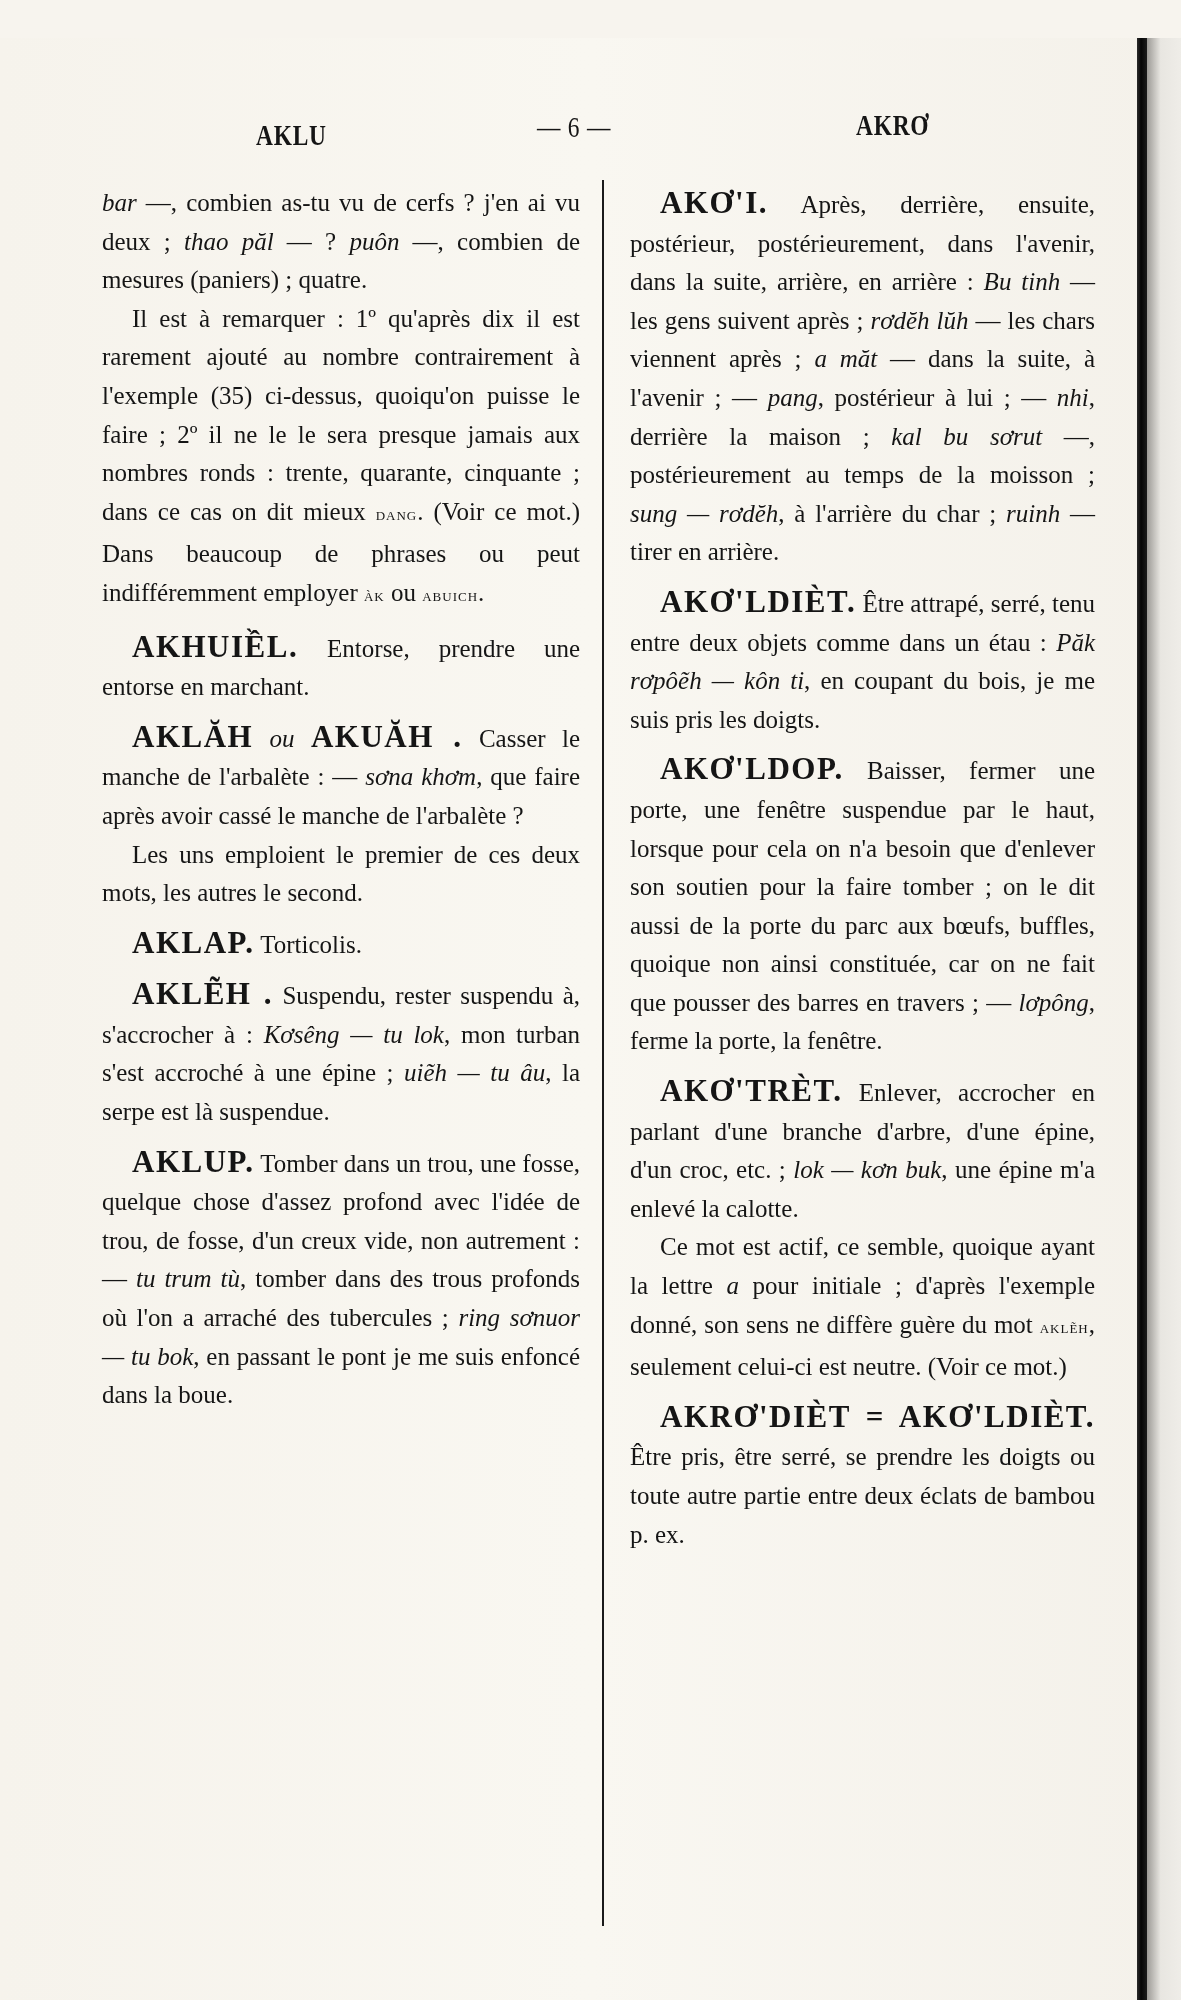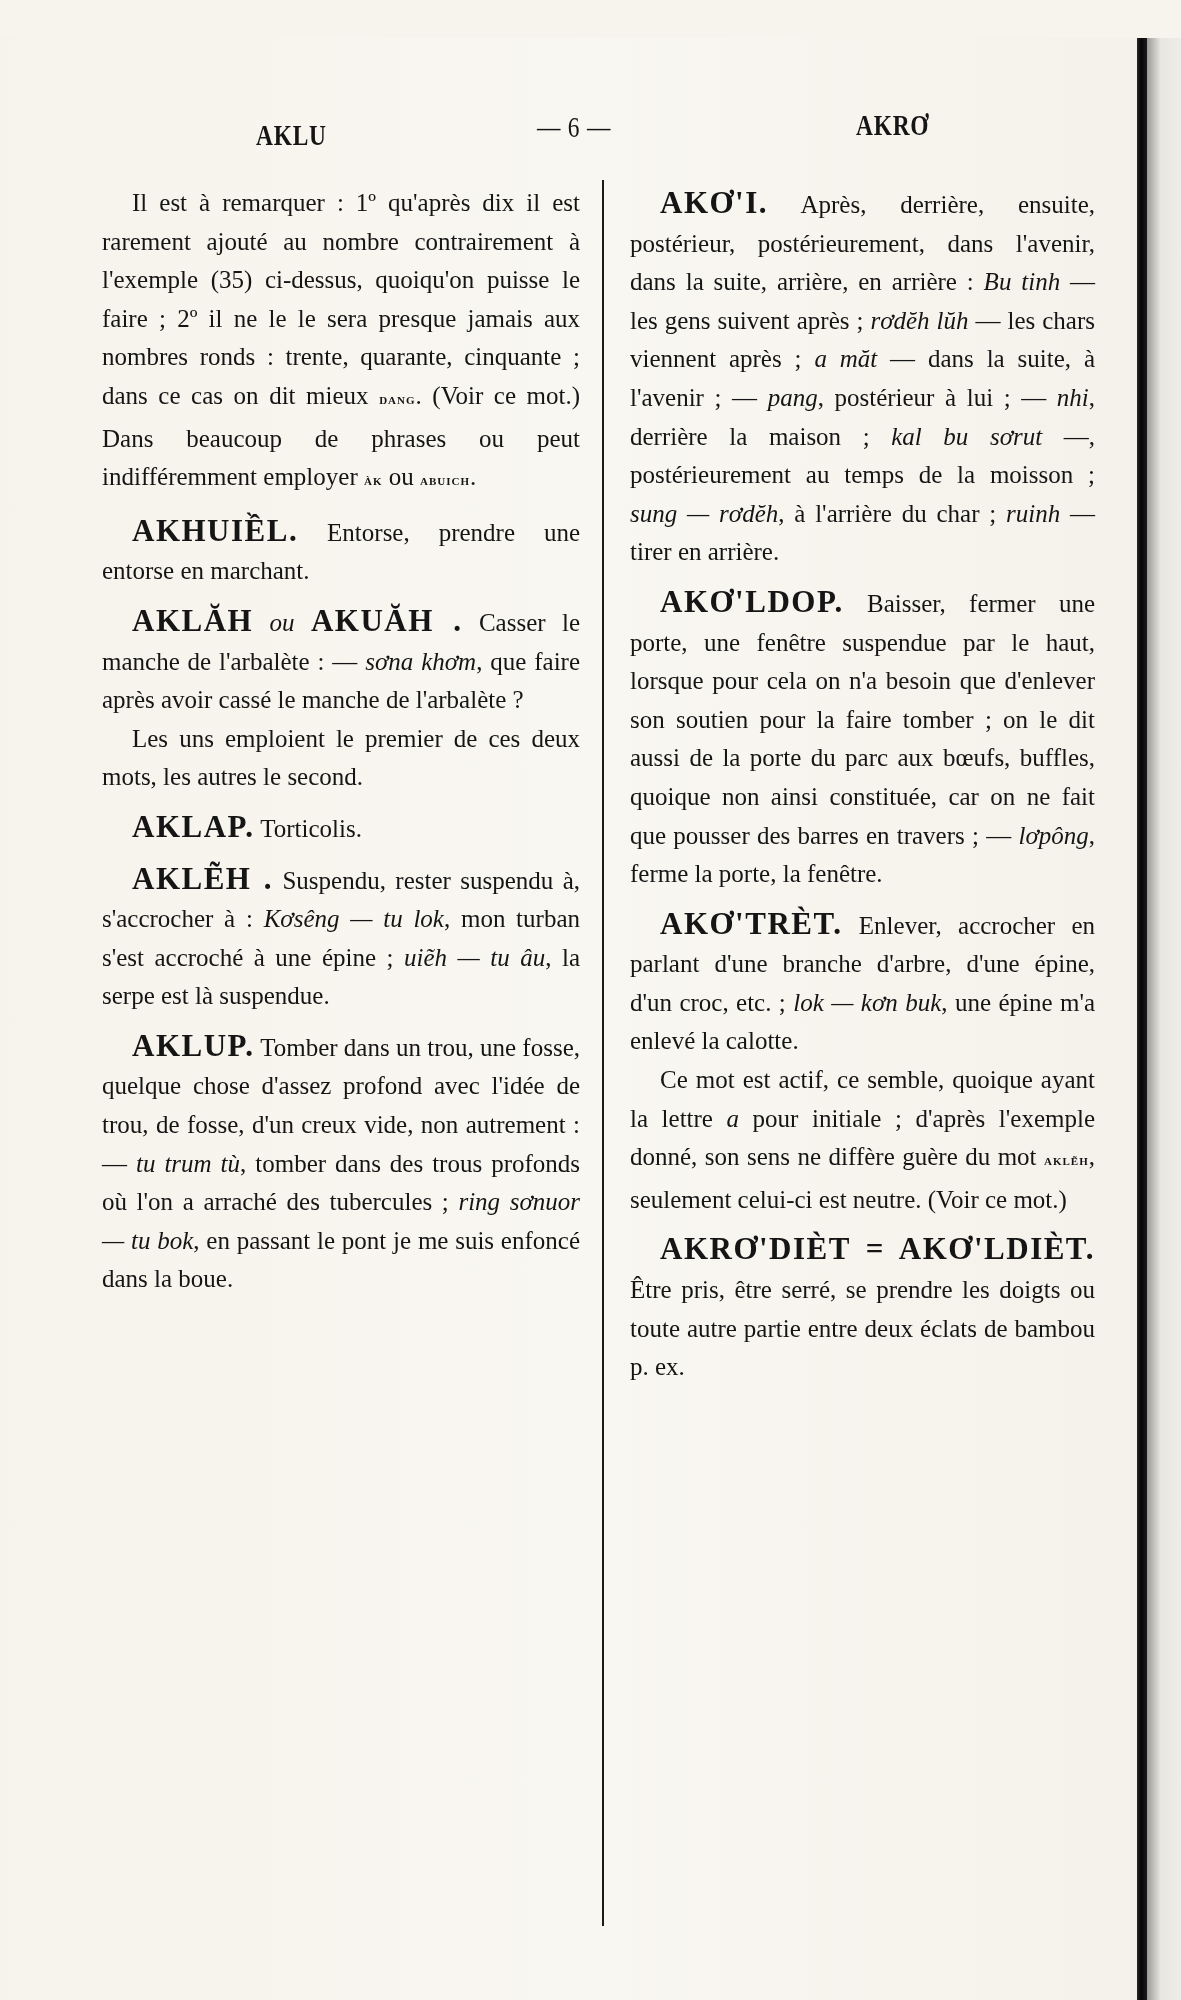--- a/index.html
+++ b/index.html
@@ -44,35 +44,36 @@
   }
   .col-left { left: 102px; width: 478px; }
   .col-right { left: 630px; width: 465px; }
   .entry { margin: 0 0 11px 0; }
   .para { margin: 0; text-indent: 30px; }
   .para.noindent { text-indent: 0; }
   .headword {
     font-weight: bold; letter-spacing: 1.5px;
     font-size: 31px;
   }
-  .smallcaps { font-size: 11px; letter-spacing: 1px; font-weight: bold; }
+  .smallcaps { font-size: 13px; letter-spacing: 1px; font-weight: normal; }
   i { font-style: italic; }
 </style>
 </head>
 <body>
 
 <div class="page">
   <div class="running-head rh-left">AKLU</div>
   <div class="running-head rh-center">— 6 —</div>
   <div class="running-head rh-right">AKRƠ</div>
 
   <div class="divider"></div>
 
   <div class="column col-left">
     <div class="entry">
+      <p class="para noindent"><i>bar</i><span> —, combien as-tu vu de cerfs ? j'en ai vu deux ;   </span><i>thao păl</i><span> — ? </span><i>puôn</i><span> —, combien de mesures (paniers) ; quatre.</span></p>
       <p class="para"><span>Il est à remarquer : 1º qu'après dix il est rarement ajouté au nombre contrairement à l'exemple (35) ci-dessus, quoiqu'on puisse le faire ; 2º il ne le le sera presque jamais aux nombres ronds : trente, quarante, cinquante ; dans ce cas on dit mieux </span><span class="smallcaps">DANG</span><span>. (Voir ce mot.) Dans beaucoup de phrases ou peut indifféremment employer </span><span class="smallcaps">ÀK</span><span> ou </span><span class="smallcaps">ABUICH</span><span>.</span></p>
     </div>
     <div>
         <div class="entry">
           <p class="para"><span class="headword">AKHUIỀL.</span><span>  Entorse, prendre une entorse en marchant.</span></p>
         </div>
         <div class="entry">
           <p class="para"><span class="headword">AKLĂH</span><i> ou </i><span class="headword">AKUĂH .</span><span>  Casser le manche de l'arbalète :  —  </span><i>sơna khơm</i><span>, que faire après avoir cassé le manche de l'arbalète ?</span></p>
           <p class="para"><span>Les uns emploient le premier de ces deux mots, les autres le second.</span></p>
         </div>
@@ -87,20 +88,23 @@
         </div>
       </div>
   </div>
 
   <div class="column col-right">
     <div>
         <div class="entry">
           <p class="para"><span class="headword">AKƠ'I.</span><span>  Après, derrière, ensuite, postérieur, postérieurement, dans l'avenir, dans la suite, arrière, en arrière : </span><i>Bu tinh</i><span> — les gens suivent après ;  </span><i>rơdĕh lŭh</i><span> — les chars viennent après ;  </span><i>a măt</i><span> — dans la suite, à l'avenir ;  — </span><i>pang</i><span>, postérieur à lui ;  — </span><i>nhi</i><span>, derrière la maison ; </span><i>kal bu sơrut</i><span> —, postérieurement au temps de la moisson ;  </span><i>sung — rơdĕh</i><span>, à l'arrière du char ; </span><i>ruinh</i><span> — tirer en arrière.</span></p>
         </div>
         <div class="entry">
+          <p class="para"><span class="headword">AKƠ'LDIÈT.</span><span>  Être attrapé, serré, tenu entre deux objets comme dans un étau : </span><i>Păk rơpôẽh — kôn ti</i><span>, en coupant du bois, je me suis pris les doigts.</span></p>
+        </div>
+        <div class="entry">
           <p class="para"><span class="headword">AKƠ'LDOP.</span><span>  Baisser, fermer une porte, une fenêtre suspendue par le haut, lorsque pour cela on n'a besoin que d'enlever son soutien pour la faire tomber ; on le dit aussi de la porte du parc aux bœufs, buffles, quoique non ainsi constituée, car on ne fait que pousser des barres en travers ;  — </span><i>lơpông</i><span>, ferme la porte, la fenêtre.</span></p>
         </div>
         <div class="entry">
           <p class="para"><span class="headword">AKƠ'TRÈT.</span><span>  Enlever, accrocher en parlant d'une branche d'arbre, d'une épine, d'un croc, etc. ; </span><i>lok — kơn buk</i><span>, une épine m'a enlevé la calotte.</span></p>
           <p class="para"><span>Ce mot est actif, ce semble, quoique ayant la lettre </span><i>a</i><span> pour initiale ; d'après l'exemple donné, son sens ne diffère guère du mot </span><span class="smallcaps">AKLẼH</span><span>, seulement celui-ci est neutre. (Voir ce mot.)</span></p>
         </div>
         <div class="entry">
           <p class="para"><span class="headword">AKRƠ'DIÈT = AKƠ'LDIÈT.</span><span>  Être pris, être serré, se prendre les doigts ou toute autre partie entre deux éclats de bambou p. ex.</span></p>
         </div>
       </div>

